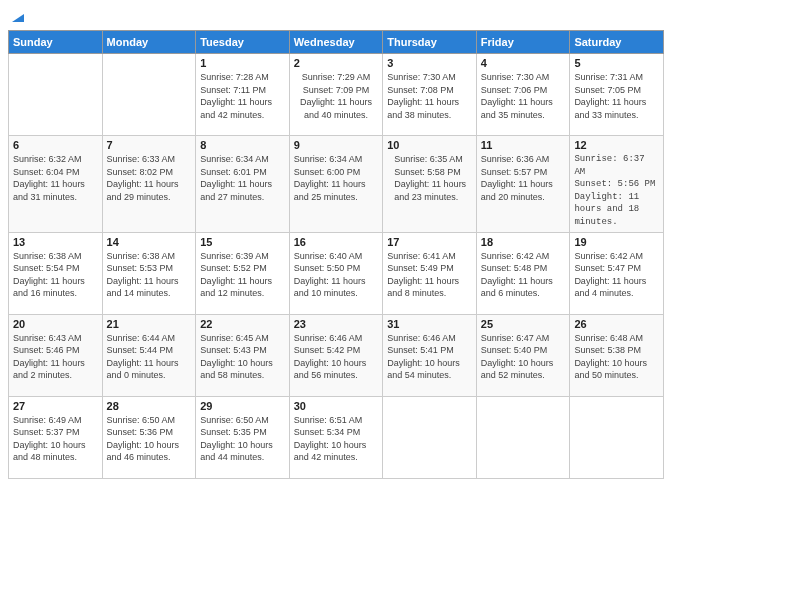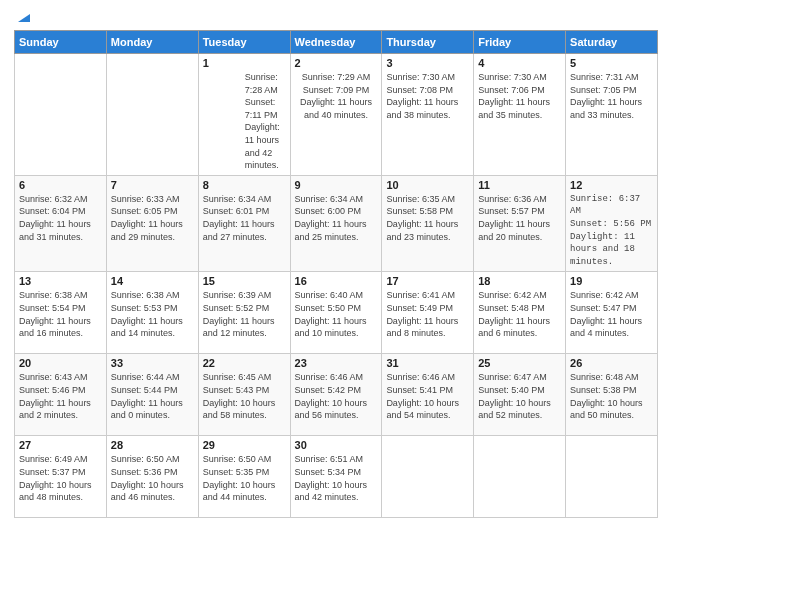--- a/index.html
+++ b/index.html
@@ -7,21 +7,21 @@
       font-family: Arial, sans-serif;
       background: #fff;
       width: 792px;
       height: 612px;
       overflow: hidden;
     }
     .page {
       width: 672px;
       height: 612px;
       background: #fff;
-      padding: 10px 14px;
+      padding: 10px 8px;
     }
     .header {
       display: flex;
       justify-content: space-between;
       align-items: flex-start;
       margin-bottom: 8px;
     }
     .logo {
       display: flex;
       flex-direction: column;
@@ -134,21 +134,21 @@
           <th>Friday</th>
           <th>Saturday</th>
         </tr>
     </thead>
     <tbody id="calendar-body">
     <tr>
           <td class="empty-cell"></td>
           <td class="empty-cell"></td>
           <td>
             <span class="day-num">1</span>
-            <div class="day-detail" style="white-space: pre-line; margin-left: 42px;">Sunrise: 7:28 AM
+            <div class="day-detail" style="white-space: pre-line;">Sunrise: 7:28 AM
 Sunset: 7:11 PM
 Daylight: 11 hours and 42 minutes.</div>
           </td>
           <td>
             <span class="day-num">2</span>
             <div class="day-detail" style="white-space: pre-line; text-align: center;">Sunrise: 7:29 AM
 Sunset: 7:09 PM
 Daylight: 11 hours and 40 minutes.</div>
           </td>
           <td>
@@ -173,38 +173,38 @@
         <tr class="row-alt">
           <td>
             <span class="day-num">6</span>
             <div class="day-detail" style="white-space: pre-line;">Sunrise: 6:32 AM
 Sunset: 6:04 PM
 Daylight: 11 hours and 31 minutes.</div>
           </td>
           <td>
             <span class="day-num">7</span>
             <div class="day-detail" style="white-space: pre-line;">Sunrise: 6:33 AM
-Sunset: 6:05 PM
+Sunset: 8:02 PM
 Daylight: 11 hours and 29 minutes.</div>
           </td>
           <td>
             <span class="day-num">8</span>
             <div class="day-detail" style="white-space: pre-line;">Sunrise: 6:34 AM
 Sunset: 6:01 PM
 Daylight: 11 hours and 27 minutes.</div>
           </td>
           <td>
             <span class="day-num">9</span>
             <div class="day-detail" style="white-space: pre-line;">Sunrise: 6:34 AM
 Sunset: 6:00 PM
 Daylight: 11 hours and 25 minutes.</div>
           </td>
           <td>
             <span class="day-num">10</span>
-            <div class="day-detail" style="white-space: pre-line;">Sunrise: 6:35 AM
+            <div class="day-detail" style="white-space: pre-line; margin-left: 7px;">Sunrise: 6:35 AM
 Sunset: 5:58 PM
 Daylight: 11 hours and 23 minutes.</div>
           </td>
           <td>
             <span class="day-num">11</span>
             <div class="day-detail" style="white-space: pre-line;">Sunrise: 6:36 AM
 Sunset: 5:57 PM
 Daylight: 11 hours and 20 minutes.</div>
           </td>
           <td>
@@ -259,21 +259,21 @@
           </td>
         </tr>
         <tr class="row-alt">
           <td>
             <span class="day-num">20</span>
             <div class="day-detail" style="white-space: pre-line;">Sunrise: 6:43 AM
 Sunset: 5:46 PM
 Daylight: 11 hours and 2 minutes.</div>
           </td>
           <td>
-            <span class="day-num">33</span>
+            <span class="day-num">21</span>
             <div class="day-detail" style="white-space: pre-line;">Sunrise: 6:44 AM
 Sunset: 5:44 PM
 Daylight: 11 hours and 0 minutes.</div>
           </td>
           <td>
             <span class="day-num">22</span>
             <div class="day-detail" style="white-space: pre-line;">Sunrise: 6:45 AM
 Sunset: 5:43 PM
 Daylight: 10 hours and 58 minutes.</div>
           </td>

